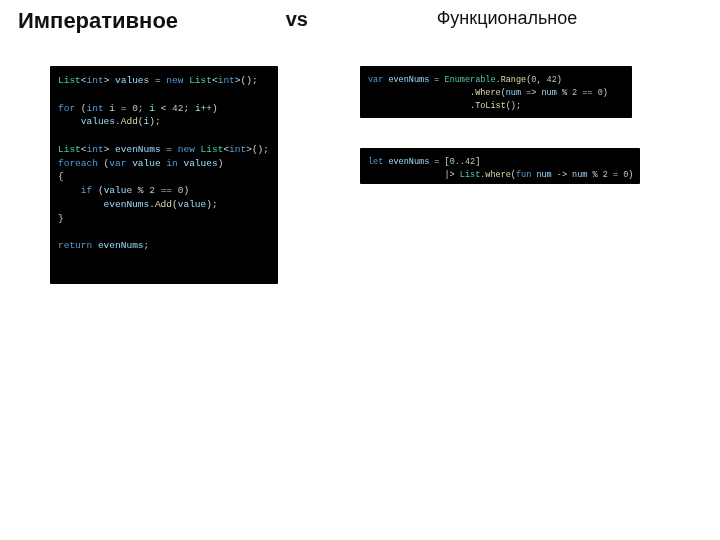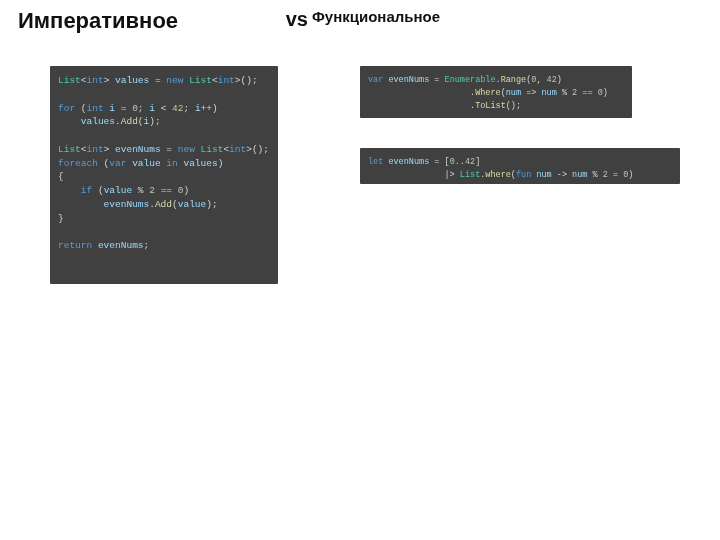--- a/index.html
+++ b/index.html
@@ -25,35 +25,36 @@
   }
   .title-vs {
     font-weight: 900;
     font-size: 20px;
     color: #111;
     flex: 0 0 70px;
     text-align: right;
     padding-left: 10px;
   }
   .title-right {
-    font-weight: 700;
-    font-size: 15px;
+    font-weight: 400;
+    font-size: 18px;
     color: #111;
     flex: 1;
     padding-left: 4px;
+    text-align: center;
   }
   .content {
     position: relative;
     width: 100%;
     height: 460px;
     margin-top: 32px;
   }
   .codebox {
     position: absolute;
-    background: #404040;
+    background: #000000;
     color: #d4d4d4;
     font-family: Consolas, "Courier New", monospace;
     font-size: 9.5px;
     line-height: 1.45;
     padding: 8px 10px 8px 8px;
     white-space: pre;
     border-radius: 1px;
   }
   .box-left {
     left: 50px;
@@ -65,21 +66,21 @@
     left: 360px;
     top: 0;
     width: 272px;
     height: 52px;
     font-size: 8.5px;
     line-height: 1.5;
   }
   .box-r2 {
     left: 360px;
     top: 82px;
-    width: 320px;
+    width: 280px;
     height: 36px;
     font-size: 8.5px;
     line-height: 1.5;
   }
   
   .kw   { color: #569cd6; }   
   .type { color: #4ec9b0; }   
   .fn   { color: #dcdcaa; }   
   .num  { color: #b5cea8; }   
   .ident{ color: #9cdcfe; }   

